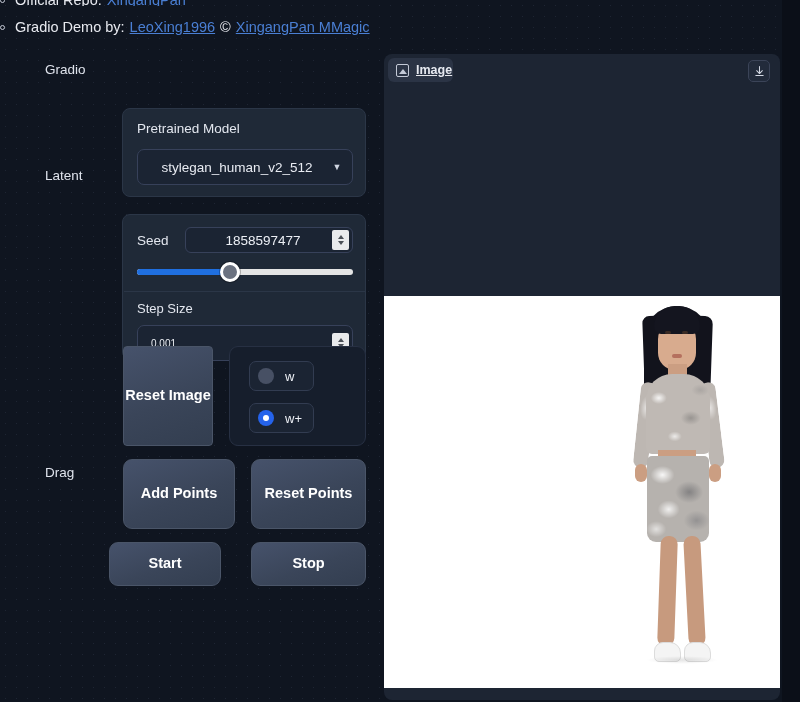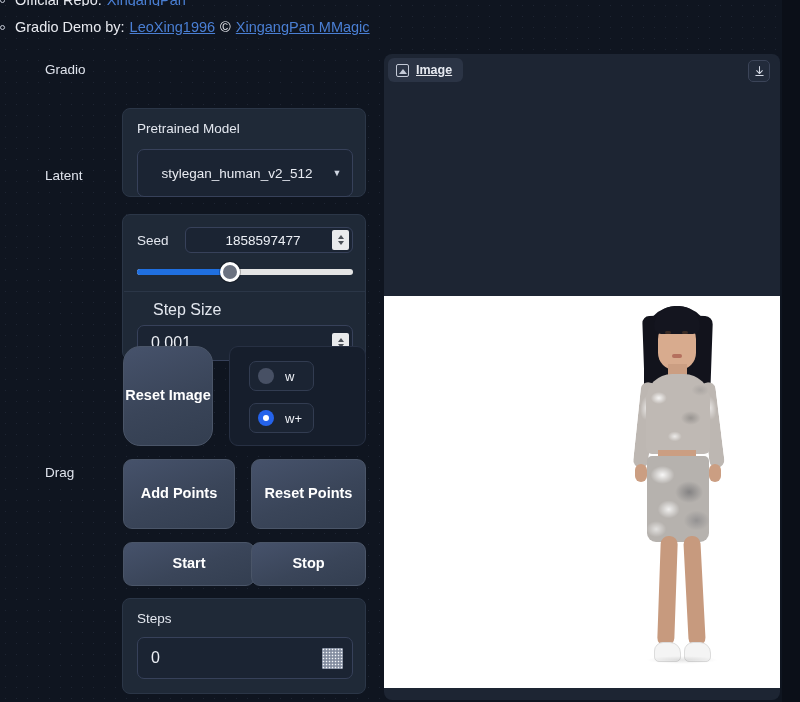--- a/index.html
+++ b/index.html
@@ -96,21 +96,21 @@
     font-size: 13.5px;
     color: #e3e7ef;
     padding: 12px 14px 0 14px;
   }
 
   
   #panel-pickle { top: 56px; height: 89px; }
   .select-box {
     position: absolute;
     left: 14px; top: 40px;
-    width: 216px; height: 48px;
+    width: 216px; height: 36px;
     background: #1b2433;
     border: 1px solid #37415a;
     border-radius: 7px;
     display: flex;
     align-items: center;
     cursor: pointer;
   }
   .select-value {
     flex: 1;
     text-align: center;
@@ -206,49 +206,48 @@
   .divider {
     position: absolute;
     left: 1px; top: 76px;
     width: 242px; height: 1px;
     background: #2b3647;
   }
 
   .step-label {
     position: absolute;
     left: 14px; top: 86px;
-    font-size: 16px;
+    font-size: 13px;
     color: #e3e7ef;
-    margin-left: 16px;
   }
   .num-field {
     position: absolute;
     left: 14px; top: 110px;
     width: 216px; height: 36px;
     background: #1b2433;
     border: 1px solid #37415a;
     border-radius: 7px;
     display: flex;
     align-items: center;
   }
   .num-value {
     flex: 1;
-    font-size: 16px;
+    font-size: 10px;
     color: #eceff5;
     padding-left: 13px;
   }
 
   
   #reset-image-btn {
     position: absolute;
     left: 123px; top: 294px;
     width: 90px; height: 100px;
     background: linear-gradient(160deg, #46526b 0%, #3a4559 55%, #333e50 100%);
     border: 1px solid #4a5568;
-    border-radius: 17px;
+    border-radius: 4px;
     display: flex;
     align-items: center;
     justify-content: center;
     text-align: center;
     font-size: 14.5px;
     font-weight: bold;
     color: #ffffff;
     line-height: 1.45;
     cursor: pointer;
   }
@@ -309,21 +308,21 @@
     justify-content: center;
     text-align: center;
     font-size: 14.5px;
     font-weight: bold;
     color: #ffffff;
     line-height: 1.45;
     cursor: pointer;
   }
   #btn-add-points   { left: 123px; top: 407px; width: 112px; height: 70px; }
   #btn-reset-points { left: 251px; top: 407px; width: 115px; height: 70px; }
-  #btn-start        { left: 123px; top: 490px; width: 132px; height: 44px; }
+  #btn-start        { left: 109px; top: 490px; width: 112px; height: 44px; }
   #btn-stop         { left: 251px; top: 490px; width: 115px; height: 44px; }
 
   
   #panel-steps { top: 546px; height: 96px; }
   .steps-label {
     position: absolute;
     left: 14px; top: 12px;
     font-size: 13.5px;
     color: #e3e7ef;
   }
@@ -357,21 +356,21 @@
     width: 396px;
     height: 646px;
     background: #1d2533;
     border-radius: 8px;
     overflow: hidden;
   }
   .img-tab {
     position: absolute;
     left: 4px; top: 4px;
     height: 24px;
-    padding: 0 11px 0 8px;
+    padding: 0 1px 0 8px;
     background: #2b3445;
     border-radius: 6px;
     display: flex;
     align-items: center;
     gap: 7px;
     cursor: pointer;
     text-decoration: underline;
   }
   .tab-icon {
     width: 13px; height: 13px;
@@ -628,27 +627,20 @@
         <span class="radio-text">w+</span>
       </div>
     </div>
 
     <div class="row-label" style="top:413px;">Drag</div>
     <div class="btn" id="btn-add-points">Add Points</div>
     <div class="btn" id="btn-reset-points">Reset Points</div>
     <div class="btn" id="btn-start">Start</div>
     <div class="btn" id="btn-stop">Stop</div>
 
-    <div class="panel" id="panel-steps">
-      <div class="steps-label">Steps</div>
-      <div id="steps-field">
-        <span class="num-value">0</span>
-        <span class="noise-spinner"></span>
-      </div>
-    </div>
   </div>
 
   <div id="image-panel">
     <div class="img-tab">
       <span class="tab-icon"></span>
       <span class="tab-label">Image</span>
     </div>
 
     <div id="download-btn">
       <svg width="13" height="13" viewBox="0 0 16 16">

